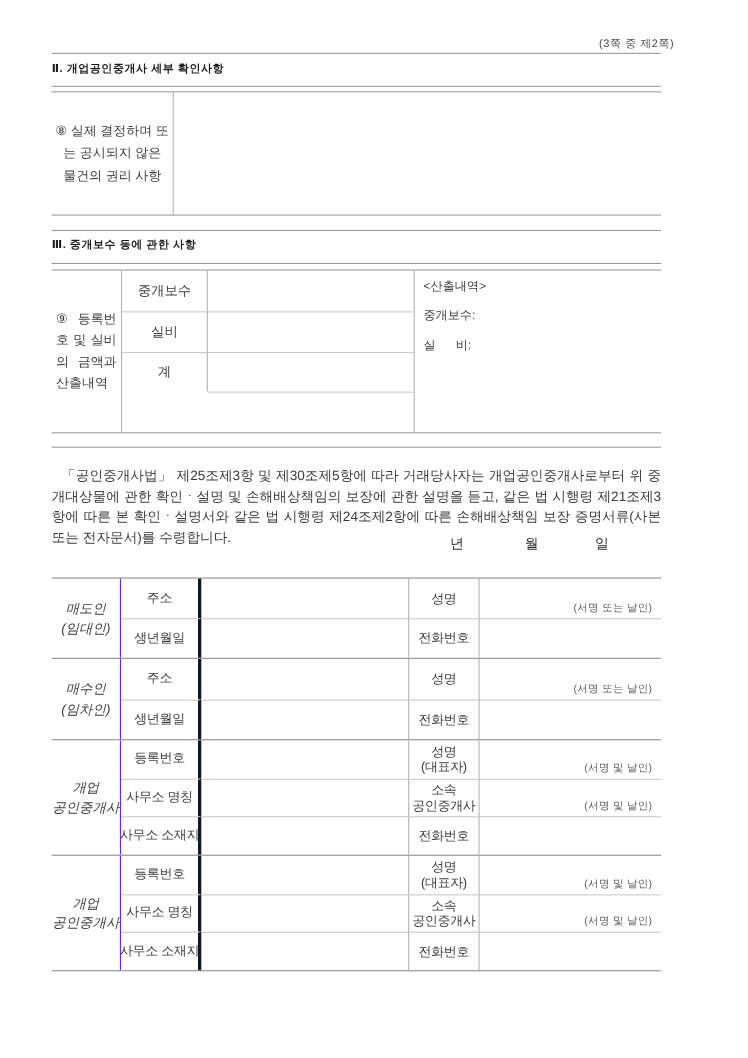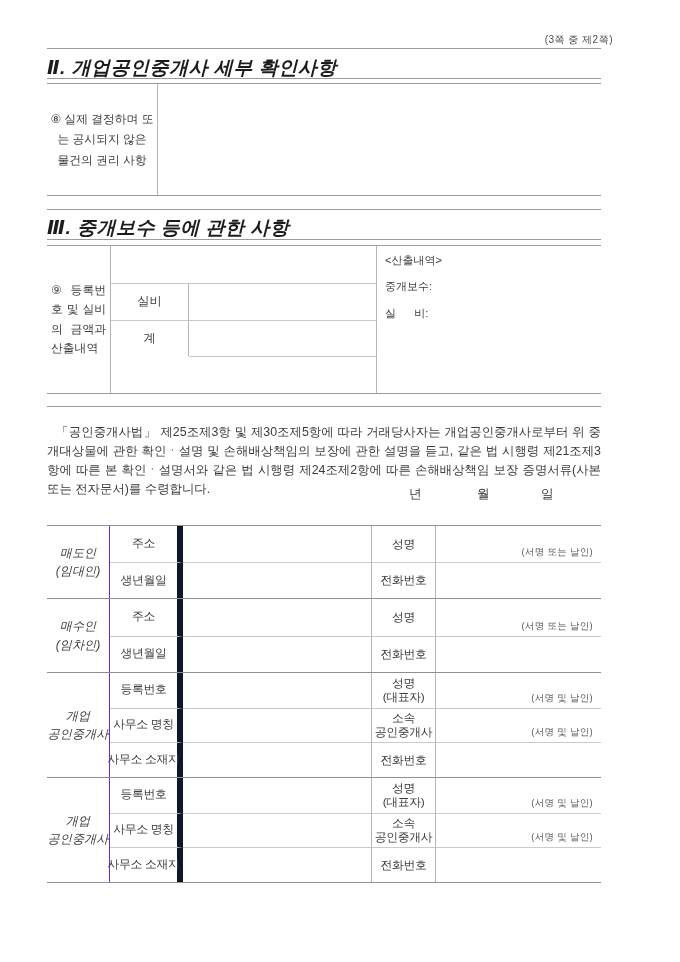--- a/index.html
+++ b/index.html
@@ -3,21 +3,21 @@
 <meta charset="utf-8">
 <style>
   html,body{margin:0;padding:0;background:#ffffff;}
   body{
     width:680px;height:962px;position:relative;overflow:hidden;
     font-family:"Liberation Sans","DejaVu Sans",sans-serif;
     color:#3b3b3b;-webkit-font-smoothing:antialiased;
   }
   .hr{position:absolute;left:47px;width:554px;height:0;border-top:1px solid #9b9b9b;}
   .page-num{position:absolute;top:33px;left:47px;width:566px;text-align:right;font-size:10px;color:#4a4a4a;letter-spacing:0.5px;}
-  .sec-title{position:absolute;left:47px;font-size:19px;font-weight:bold;color:#1c1c1c;letter-spacing:0.5px;font-style:italic;}
+  .sec-title{position:absolute;left:47px;font-size:10px;font-weight:bold;color:#1c1c1c;letter-spacing:0.5px;}
 
   
   .t8{position:absolute;left:47px;top:83px;width:554px;height:113px;box-sizing:border-box;
       border-top:1px solid #9b9b9b;border-bottom:1px solid #9b9b9b;display:flex;}
   .t8-label{width:111px;box-sizing:border-box;border-right:1px solid #b3b3b3;
       display:flex;align-items:center;justify-content:center;text-align:center;
       font-size:11.8px;line-height:1.7;color:#3b3b3b;padding:0 3px;}
   .t8-value{flex:1;}
 
   
@@ -48,21 +48,21 @@
   
   .sig{position:absolute;left:47px;top:525px;width:554px;border-top:1px solid #8f8f8f;}
   .sig-group{display:grid;grid-template-columns:63px 73px 189px 64px 1fr;
       border-bottom:1px solid #8f8f8f;box-sizing:border-box;}
   .g2r{grid-template-rows:repeat(2,1fr);height:73px;}
   .g2rb{height:74px;}
   .g3r{grid-template-rows:repeat(3,1fr);height:105px;}
   .sg-name{grid-column:1;grid-row:1/-1;box-sizing:border-box;border-right:1px solid #6d28d9;
       display:flex;align-items:center;justify-content:center;text-align:center;
       white-space:pre-line;font-size:12.2px;line-height:1.5;color:#3b3b3b;font-style:italic;}
-  .sg-fl{grid-column:2;box-sizing:border-box;border-right:6px solid #0f172a;
+  .sg-fl{grid-column:2;box-sizing:border-box;border-right:3px solid #0f172a;
       display:flex;align-items:center;justify-content:center;text-align:left;
       font-size:11.8px;letter-spacing:-0.3px;white-space:nowrap;color:#3b3b3b;}
   .sg-fv{grid-column:3;box-sizing:border-box;border-right:1px solid #b3b3b3;}
   .sg-rl{grid-column:4;box-sizing:border-box;border-right:1px solid #b3b3b3;
       display:flex;align-items:center;justify-content:center;text-align:center;
       white-space:pre-line;font-size:11.8px;line-height:1.25;letter-spacing:-0.3px;color:#3b3b3b;}
   .sg-rv{grid-column:5;position:relative;}
   .sign-note{position:absolute;right:8px;bottom:3px;font-size:9.5px;color:#5a5a5a;letter-spacing:0.3px;white-space:nowrap;}
 </style>
 </head>
@@ -79,20 +79,21 @@
   <div class="t8-value"></div>
 </div>
 
 <div class="hr" style="top:209px;"></div>
 <div class="sec-title" style="top:215px;">Ⅲ. 중개보수 등에 관한 사항</div>
 <div class="hr" style="top:239px;"></div>
 
 <div class="t9">
   <div class="t9-main">⑨ 등록번호 및 실비의 금액과 산출내역</div>
 
+  <div class="t9-f">중개보수</div>
   <div class="t9-v"></div>
   <div class="t9-f bt">실비</div>
   <div class="t9-v bt"></div>
   <div class="t9-f bt">계</div>
   <div class="t9-v bt"></div>
   <div class="t9-v bt"></div>
 
   <div class="t9-calc">
     <div class="calc-title">&lt;산출내역&gt;</div>
     <div class="calc-fee">중개보수:</div>

